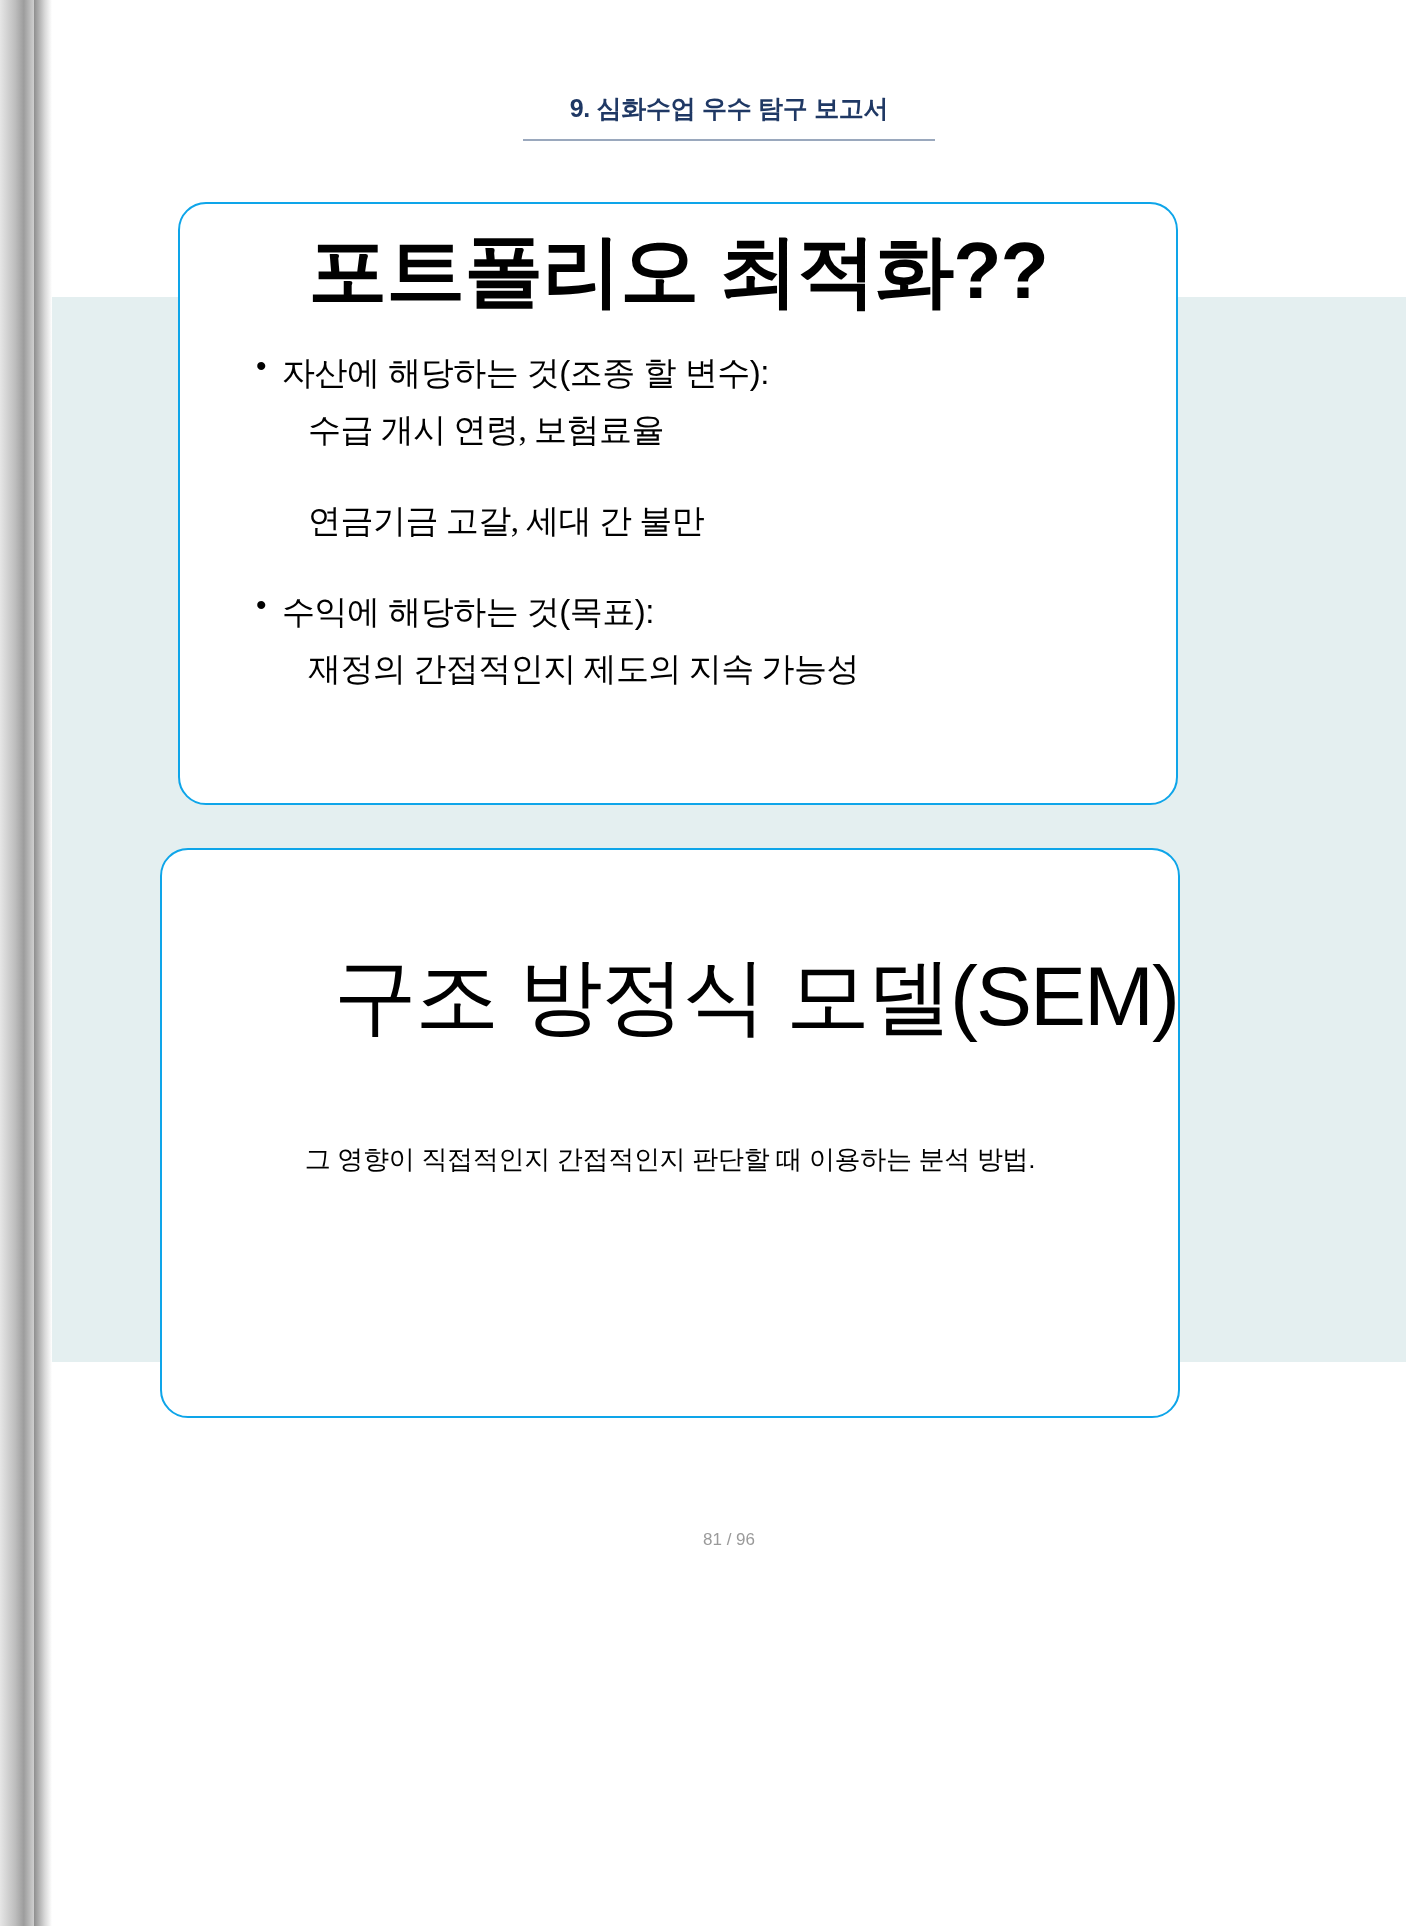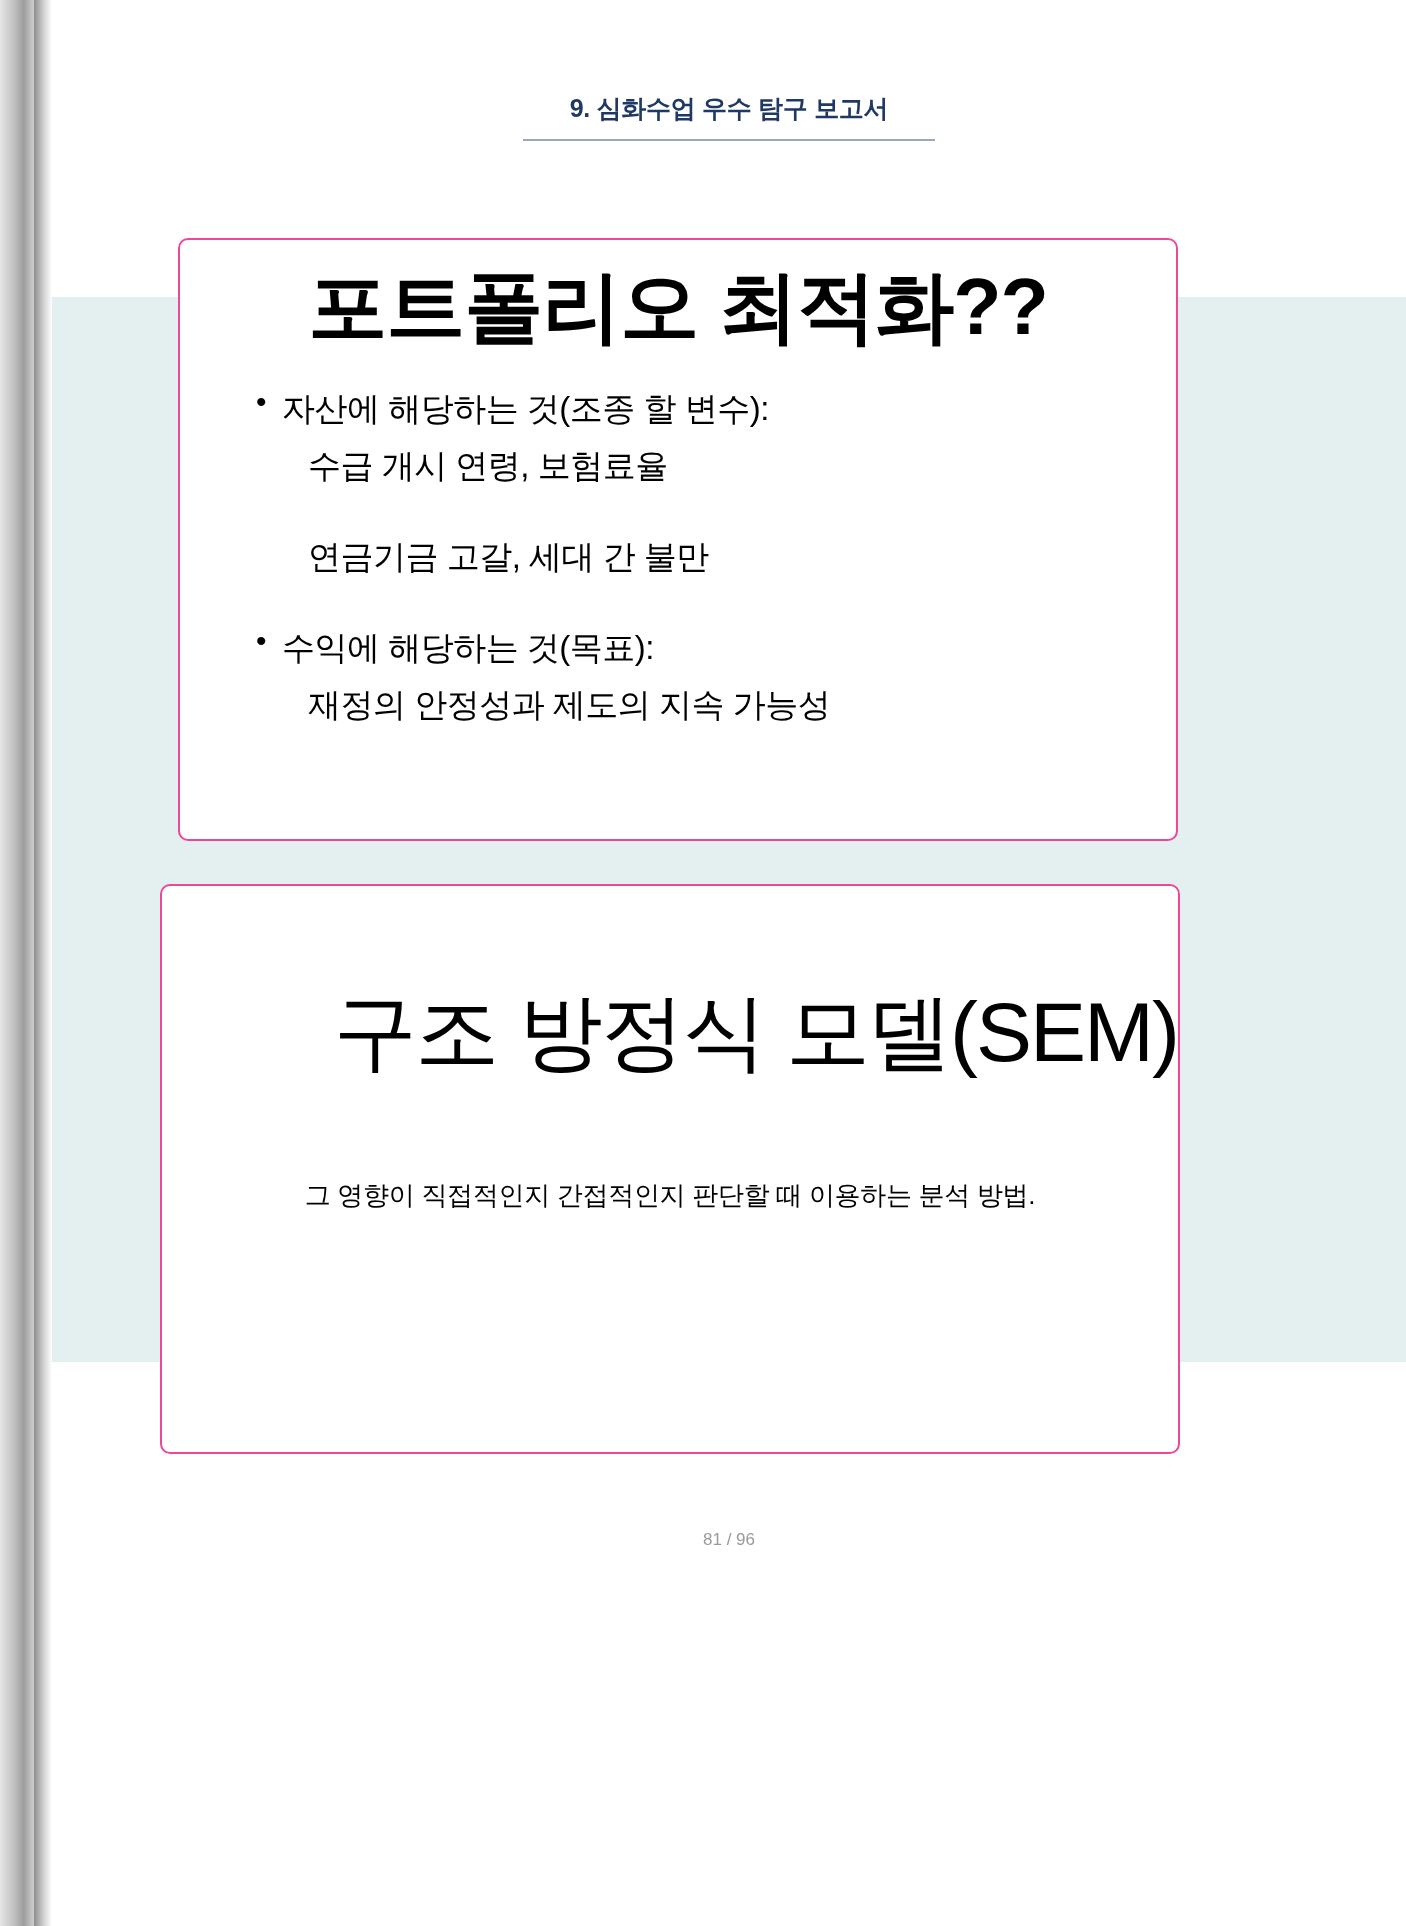--- a/index.html
+++ b/index.html
@@ -69,24 +69,23 @@
   .header-rule {
     margin: 14px auto 0 auto;
     width: 412px;
     height: 2px;
     background: #9aa8bd;
   }
 
   .card {
     position: absolute;
     background: #ffffff;
-    border: 2px solid #ec4899;
-    border-radius: 10px;
+    border: 2px solid #0ea5e9;
+    border-radius: 28px;
     box-sizing: border-box;
-    margin-top: 36px;
   }
   .card-top {
     left: 126px;
     top: 202px;
     width: 1000px;
     height: 603px;
   }
   .card-bottom {
     left: 108px;
     top: 848px;
@@ -125,20 +124,21 @@
     left: 0;
     top: -2px;
     font-size: 30px;
   }
   .bullet-line2 {
     font-size: 33px;
     color: #000000;
     letter-spacing: -0.5px;
     padding-left: 52px;
     margin-top: 12px;
+    font-family: Liberation Serif, serif;
   }
 
   .sem-title {
     text-align: right;
     font-size: 84px;
     font-weight: normal;
     color: #000000;
     letter-spacing: -2px;
     margin-top: 90px;
     white-space: nowrap;
@@ -184,21 +184,21 @@
       <ul class="bullets">
         <li class="bullet-item">
           <div class="bullet-line1">자산에 해당하는 것(조종 할 변수):</div>
           <div class="bullet-line2">수급 개시 연령, 보험료율</div>
         </li>
         <li class="bullet-item">
           <div class="bullet-line2">연금기금 고갈, 세대 간 불만</div>
         </li>
         <li class="bullet-item">
           <div class="bullet-line1">수익에 해당하는 것(목표):</div>
-          <div class="bullet-line2">재정의 안정성과 제도의 지속 가능성</div>
+          <div class="bullet-line2">재정의 간접적인지 제도의 지속 가능성</div>
         </li>
       </ul>
     </div>
 
     <div class="card card-bottom">
       <div class="sem-title">구조 방정식 모델(SEM)</div>
       <div class="sem-desc">
         <div>그 영향이 직접적인지 간접적인지 판단할 때 이용하는 분석 방법.</div>
       </div>
     </div>

